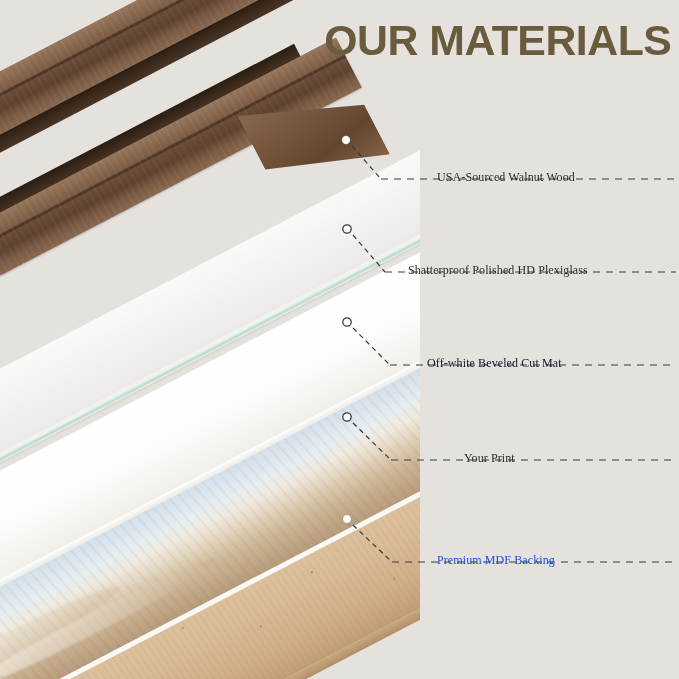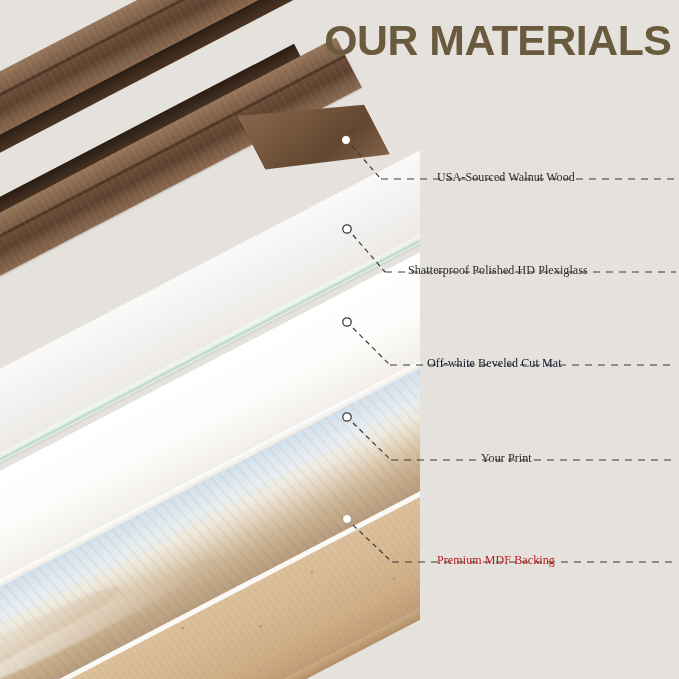--- a/index.html
+++ b/index.html
@@ -265,19 +265,19 @@
       <circle cx="347" cy="417" r="4.2" fill="#ffffff" stroke="#3a3a3a" stroke-width="1.3"></circle>
       <path d="M 353 525 L 392 562" stroke="#3a3a3a" stroke-width="1.2" fill="none" stroke-dasharray="5 4"></path>
       <line x1="392" y1="562" x2="676" y2="562" stroke="#3a3a3a" stroke-width="1.2" stroke-dasharray="7 6"></line>
       <circle cx="347" cy="519" r="4.2" fill="#ffffff" stroke="rgba(60,45,35,.35)" stroke-width="0.6"></circle>
     </svg>
 
   <div id="callouts">
     <span class="callout-label" style="left: 437px; top: 170px; color: rgb(43, 43, 43);">USA-Sourced Walnut Wood</span>
     <span class="callout-label" style="left: 394px; top: 263px; color: rgb(43, 43, 43); margin-left: 14px;">Shatterproof Polished HD Plexiglass</span>
     <span class="callout-label" style="left: 427px; top: 356px; color: #0f172a;">Off-white Beveled Cut Mat</span>
-    <span class="callout-label" style="left: 481px; top: 451px; color: rgb(43, 43, 43); text-align: center;">Your Print</span>
-    <span class="callout-label" style="left: 437px; top: 553px; color: #b91c1c;">Premium MDF Backing</span>
+    <span class="callout-label" style="left: 464px; top: 451px; color: rgb(43, 43, 43); text-align: center;">Your Print</span>
+    <span class="callout-label" style="left: 437px; top: 553px; color: #1d4ed8;">Premium MDF Backing</span>
   </div>
 
   <div id="title">OUR MATERIALS</div>
 
 </div>
 
 </body></html>

